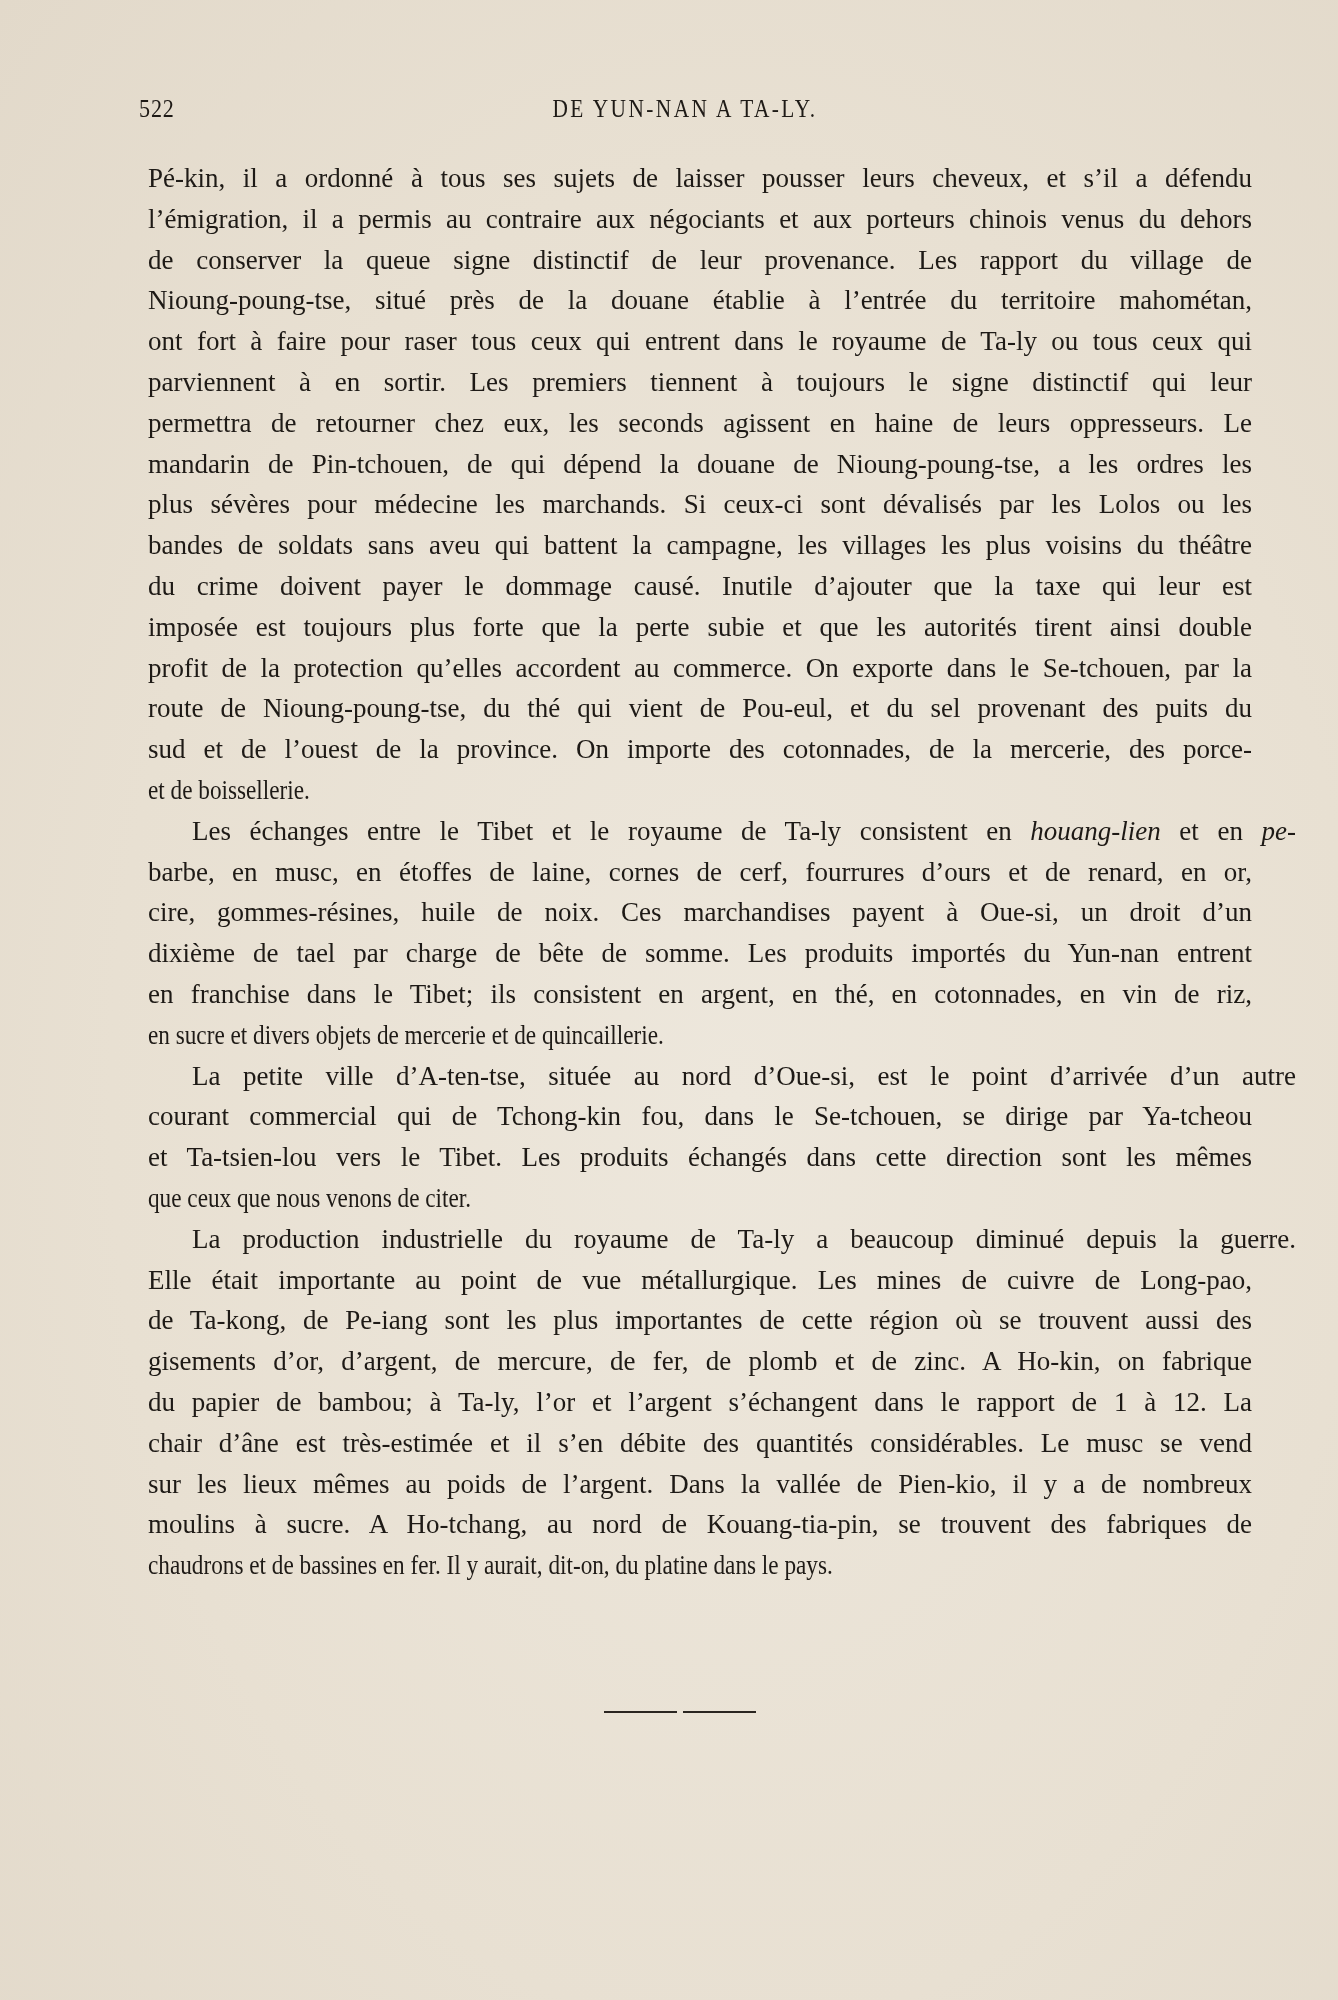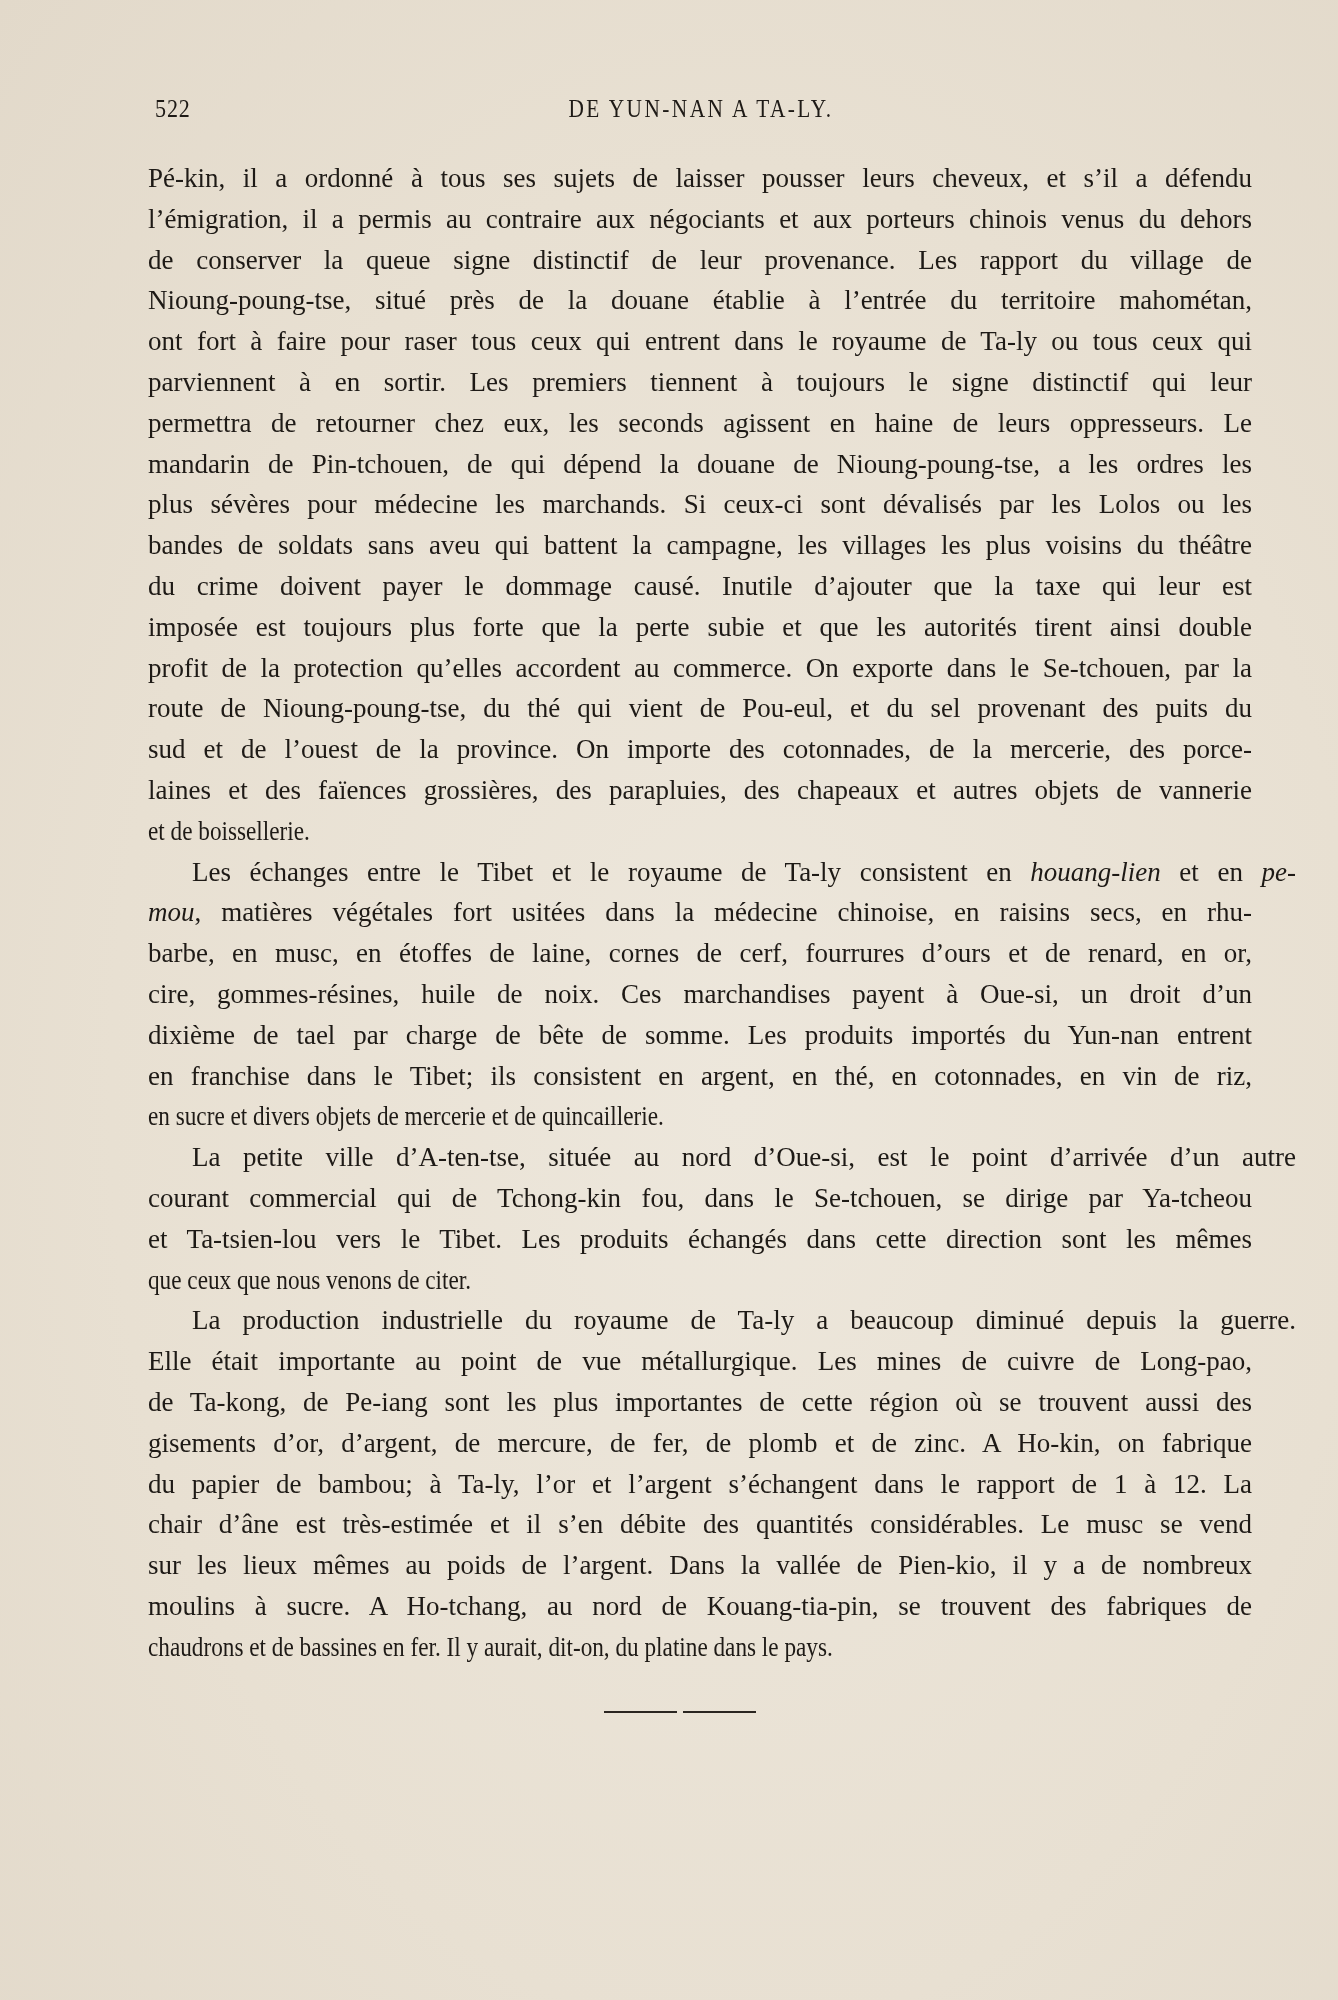--- a/index.html
+++ b/index.html
@@ -18,21 +18,21 @@
     }
     .page {
       position: absolute;
       left: 0; top: 0;
       width: 1338px;
       height: 2000px;
     }
     .running-head {
       position: absolute;
       top: 94px;
-      left: 151px;
+      left: 135px;
       width: 1100px;
       height: 34px;
     }
     .page-number {
       position: absolute;
       left: 4px;
       top: 0;
       font-size: 26px;
       letter-spacing: 1px;
       transform: scaleX(0.85);
@@ -101,26 +101,24 @@
         <div class="line" style="white-space: nowrap; display: block; width: 1104px; transform: none;">parviennent à en sortir. Les premiers tiennent à toujours le signe distinctif qui leur</div>
         <div class="line" style="white-space: nowrap; display: block; width: 1104px; transform: none;">permettra de retourner chez eux, les seconds agissent en haine de leurs oppresseurs. Le</div>
         <div class="line" style="white-space: nowrap; display: block; width: 1104px; transform: none;">mandarin de Pin-tchouen, de qui dépend la douane de Nioung-poung-tse, a les ordres les</div>
         <div class="line" style="white-space: nowrap; display: block; width: 1104px; transform: none;">plus sévères pour médecine les marchands. Si ceux-ci sont dévalisés par les Lolos ou les</div>
         <div class="line" style="white-space: nowrap; display: block; width: 1104px; transform: none;">bandes de soldats sans aveu qui battent la campagne, les villages les plus voisins du théâtre</div>
         <div class="line" style="white-space: nowrap; display: block; width: 1104px; transform: none;">du crime doivent payer le dommage causé. Inutile d’ajouter que la taxe qui leur est</div>
         <div class="line" style="white-space: nowrap; display: block; width: 1104px; transform: none;">imposée est toujours plus forte que la perte subie et que les autorités tirent ainsi double</div>
         <div class="line" style="white-space: nowrap; display: block; width: 1104px; transform: none;">profit de la protection qu’elles accordent au commerce. On exporte dans le Se-tchouen, par la</div>
         <div class="line" style="white-space: nowrap; display: block; width: 1104px; transform: none;">route de Nioung-poung-tse, du thé qui vient de Pou-eul, et du sel provenant des puits du</div>
         <div class="line" style="white-space: nowrap; display: block; width: 1104px; transform: none;">sud et de l’ouest de la province. On importe des cotonnades, de la mercerie, des porce-</div>
-        <div class="line" style="white-space: nowrap; display: block; width: 1104px; transform: none;">laines et des faïences grossières, des parapluies, des chapeaux et autres objets de vannerie</div>
         <div class="line last" style="white-space: nowrap; display: block; width: 1283.72px; transform: scaleX(0.86);">et de boissellerie.</div>
       </div>
       <div>
         <div class="line indent" style="white-space: nowrap; display: block; width: 1104px; transform: none;">Les échanges entre le Tibet et le royaume de Ta-ly consistent en <i class="it">houang-lien</i> et en <i class="it">pe-</i></div>
-        <div class="line" style="white-space: nowrap; display: block; width: 1104px; transform: none;"><i class="it">mou</i>, matières végétales fort usitées dans la médecine chinoise, en raisins secs, en rhu-</div>
         <div class="line" style="white-space: nowrap; display: block; width: 1104px; transform: none;">barbe, en musc, en étoffes de laine, cornes de cerf, fourrures d’ours et de renard, en or,</div>
         <div class="line" style="white-space: nowrap; display: block; width: 1104px; transform: none;">cire, gommes-résines, huile de noix. Ces marchandises payent à Oue-si, un droit d’un</div>
         <div class="line" style="white-space: nowrap; display: block; width: 1104px; transform: none;">dixième de tael par charge de bête de somme. Les produits importés du Yun-nan entrent</div>
         <div class="line" style="white-space: nowrap; display: block; width: 1104px; transform: none;">en franchise dans le Tibet; ils consistent en argent, en thé, en cotonnades, en vin de riz,</div>
         <div class="line last" style="white-space: nowrap; display: block; width: 1283.72px; transform: scaleX(0.86);">en sucre et divers objets de mercerie et de quincaillerie.</div>
       </div>
       <div>
         <div class="line indent" style="white-space: nowrap; display: block; width: 1104px; transform: none;">La petite ville d’A-ten-tse, située au nord d’Oue-si, est le point d’arrivée d’un autre</div>
         <div class="line" style="white-space: nowrap; display: block; width: 1104px; transform: none;">courant commercial qui de Tchong-kin fou, dans le Se-tchouen, se dirige par Ya-tcheou</div>
         <div class="line" style="white-space: nowrap; display: block; width: 1104px; transform: none;">et Ta-tsien-lou vers le Tibet. Les produits échangés dans cette direction sont les mêmes</div>

